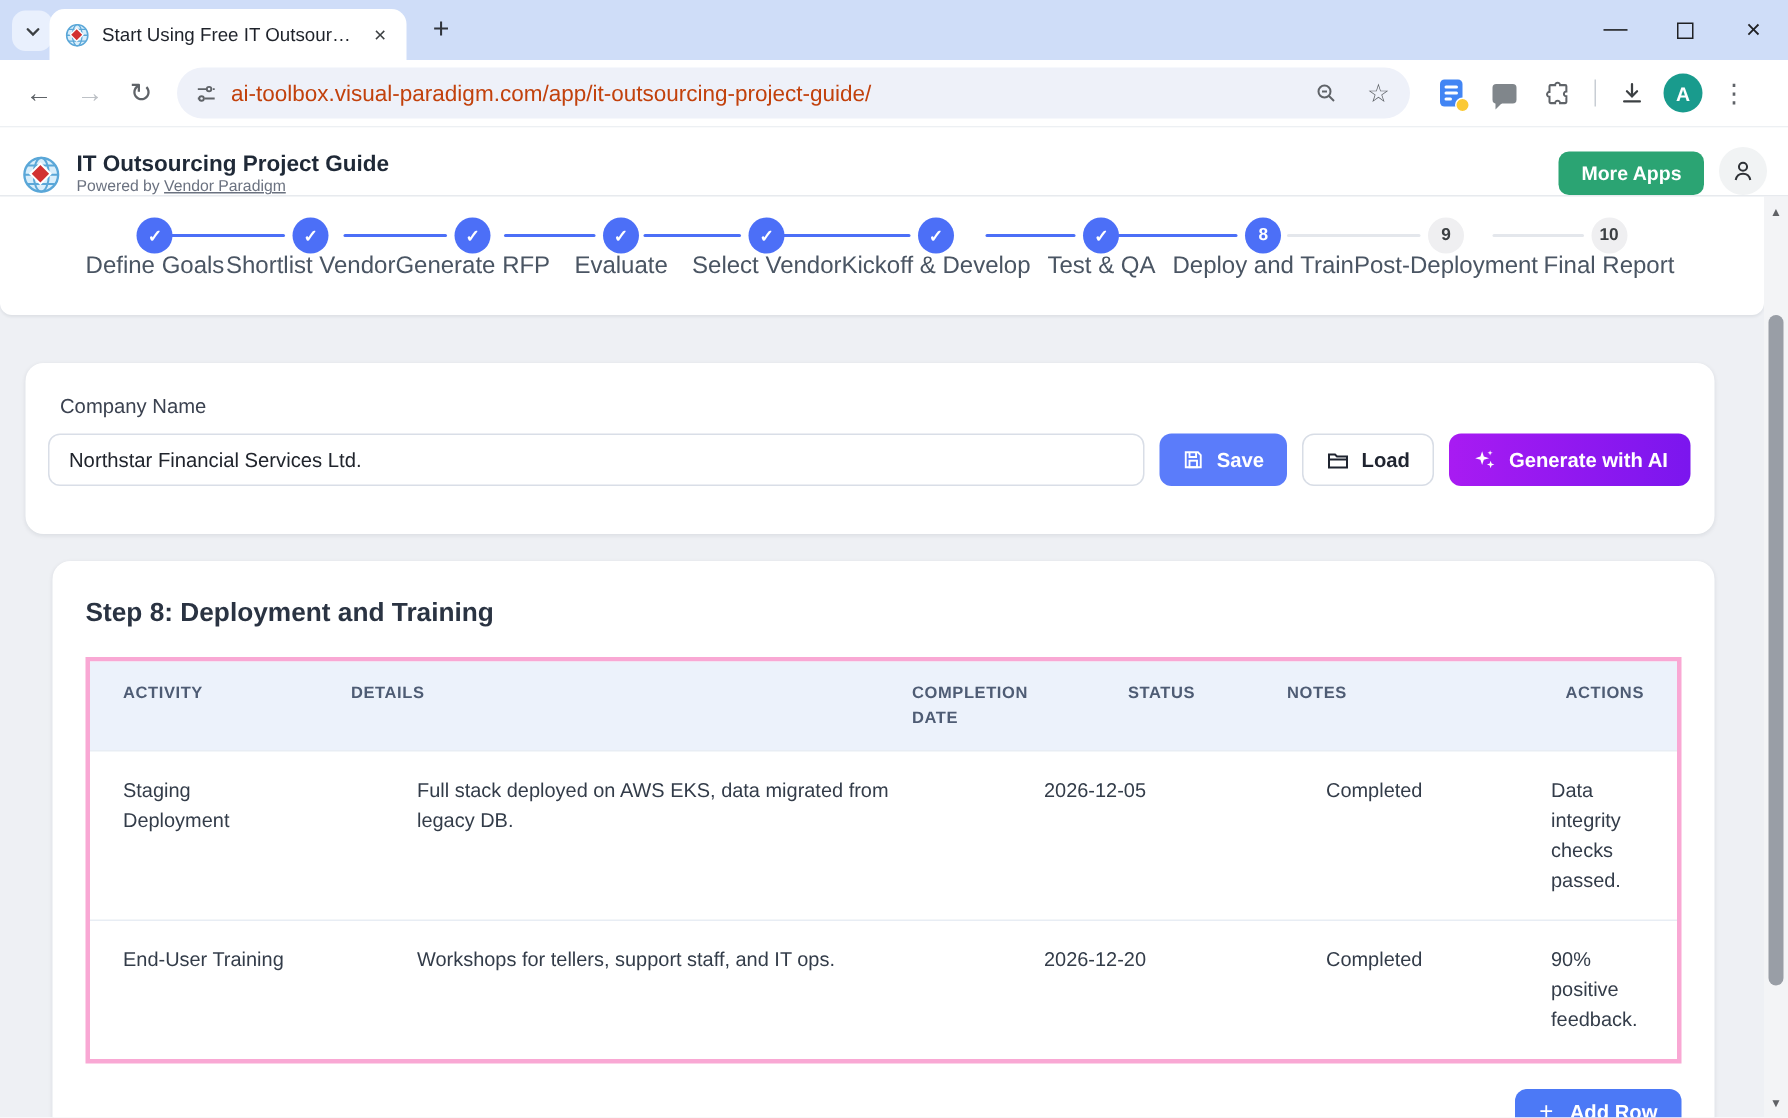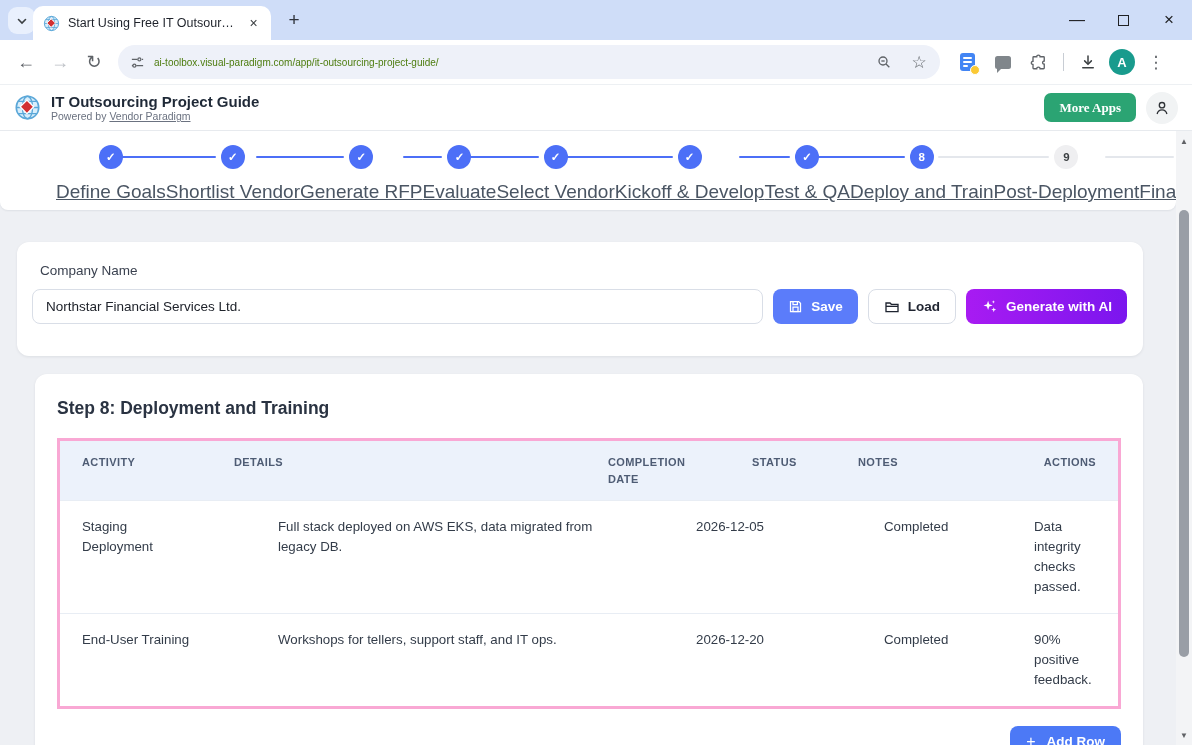--- a/index.html
+++ b/index.html
@@ -33,62 +33,62 @@
   .max-glyph { width:11px; height:11px; border:1.3px solid #202124; display:block; }
   .win-btn .x-glyph { font-size:17px; }
   
   .toolbar { height:45px; background:#fff; display:flex; align-items:center; padding:0 10px; gap:2px;
     border-bottom:1px solid #edf0f3; }
   .nav-btn { width:32px; height:32px; border:none; background:transparent; border-radius:50%;
     font-size:18px; color:#5f6368; cursor:pointer; display:flex; align-items:center; justify-content:center; }
   .nav-btn.disabled { color:#bdc1c6; }
   .urlbar { flex:0 0 822px; height:34px; margin-left:6px; background:#eef1f9; border-radius:17px;
     display:flex; align-items:center; padding:0 8px 0 12px; gap:9px; }
-  .url-text { flex:1; font-size:10px; color:#4d7c0f; white-space:nowrap; overflow:hidden; }
+  .url-text { flex:1; font-size:15px; color:#c2410c; white-space:nowrap; overflow:hidden; }
   .pill-ic { width:26px; height:26px; border:none; background:transparent; border-radius:50%; cursor:pointer;
     display:flex; align-items:center; justify-content:center; color:#5f6368; }
   .star-glyph { font-size:17px; color:#5f6368; }
   .right-icons { display:flex; align-items:center; margin-left:10px; gap:6px; }
   .tool-ic { width:30px; height:30px; border:none; background:transparent; border-radius:50%; cursor:pointer;
     display:flex; align-items:center; justify-content:center; color:#5f6368; position:relative; }
   .doc-ic { width:15px; height:18px; background:#4285f4; border-radius:3px; position:relative; }
   .doc-ic i { position:absolute; left:3px; right:3px; height:2px; background:#fff; border-radius:1px; }
   .doc-badge { position:absolute; right:2px; bottom:2px; width:10px; height:10px; border-radius:50%;
     background:#fbc934; border:1.5px solid #fff; }
   .comment-ic { width:16px; height:13px; background:#80868b; border-radius:2.5px; position:relative; }
   .comment-ic::after { content:""; position:absolute; left:2px; bottom:-4px; border:4px solid transparent;
     border-top-color:#80868b; border-left-color:#80868b; }
   .vsep { width:1px; height:18px; background:#c8cdd4; margin:0 3px; }
   .avatar { width:26px; height:26px; border-radius:50%; background:#199b8d; color:#fff; font-size:13px;
     font-weight:bold; display:flex; align-items:center; justify-content:center; border:none; cursor:pointer; }
   .kebab { font-size:17px; color:#5f6368; }
   
   .app-header { height:46px; background:#fff; border-bottom:1px solid #e7eaee;
-    display:flex; align-items:center; padding:0 14px; gap:10px; }
+    display:flex; align-items:flex-end; padding:0 14px; gap:10px; }
   .app-logo { width:27px; height:27px; }
   .app-title { font-size:15px; font-weight:bold; color:#1f2937; line-height:1.15; }
   .powered { font-size:10.5px; color:#6b7280; }
   .powered a { color:#6b7280; }
   .spacer { flex:1; }
   .more-apps { height:29px; padding:0 15px; border:none; border-radius:7px; background:#2ba473;
-    color:#fff; font-size:13px; font-weight:bold; cursor:pointer; font-family:Liberation Serif, serif; }
+    color:#fff; font-size:13px; font-weight:bold; cursor:pointer; font-family:Liberation Sans, sans-serif; }
   .account-btn { width:32px; height:32px; border-radius:50%; border:none; background:#f1f3f4; cursor:pointer;
     display:flex; align-items:center; justify-content:center; }
   
   .page { position:absolute; top:131px; left:0; right:16px; bottom:0; overflow:hidden; }
   .stepper-band { background:#fff; height:79px; border-radius:0 0 8px 8px;
     box-shadow:0 1px 2px rgba(16,24,40,.07); padding:14px 56px 0; }
   .steps { display:flex; }
   .step { flex:1; position:relative; display:flex; flex-direction:column; align-items:center; }
   .sline { position:absolute; top:11px; height:2px; left:calc(-50% + 17px); width:calc(100% - 34px); border-radius:1px; }
   .scircle { width:24px; height:24px; border-radius:50%; display:flex; align-items:center; justify-content:center;
     font-size:11.5px; font-weight:bold; border:none; cursor:pointer; position:relative; z-index:1; font-family:inherit; }
   .scircle.completed, .scircle.active { background:#4c6ff7; color:#fff; }
   .scircle.upcoming { background:#efeff1; color:#3c4043; }
-  .slabel { margin-top:12px; font-size:19px; color:#4a5563; white-space:nowrap;text-decoration:underline; }
+  .slabel { margin-top:0; font-size:16px; color:#4a5563; white-space:nowrap; }
   .card { background:#fff; border-radius:12px; box-shadow:0 1px 3px rgba(16,24,40,.08); }
   .company-card { margin:32px 33px 0 17px; padding:21px 16px 32px 15px; }
   .field-label { font-size:13.5px; color:#3b4250; margin-bottom:11px; padding-left:8px; }
   .company-row { display:flex; align-items:center; gap:10px; }
   .company-input { flex:1; height:35px; border:1px solid #d9dee7; border-radius:8px; padding:0 13px;
     font-size:13.5px; color:#20242c; font-family:inherit; outline:none; }
   .btn { height:35px; border-radius:8px; border:none; cursor:pointer; font-family:inherit;
     font-size:13.5px; font-weight:bold; display:flex; align-items:center; gap:8px; padding:0 15px; }
   .btn-save { background:#5b7cfa; color:#fff; }
   .btn-load { background:#fff; border:1px solid #d8dde6; color:#1f2430; }

